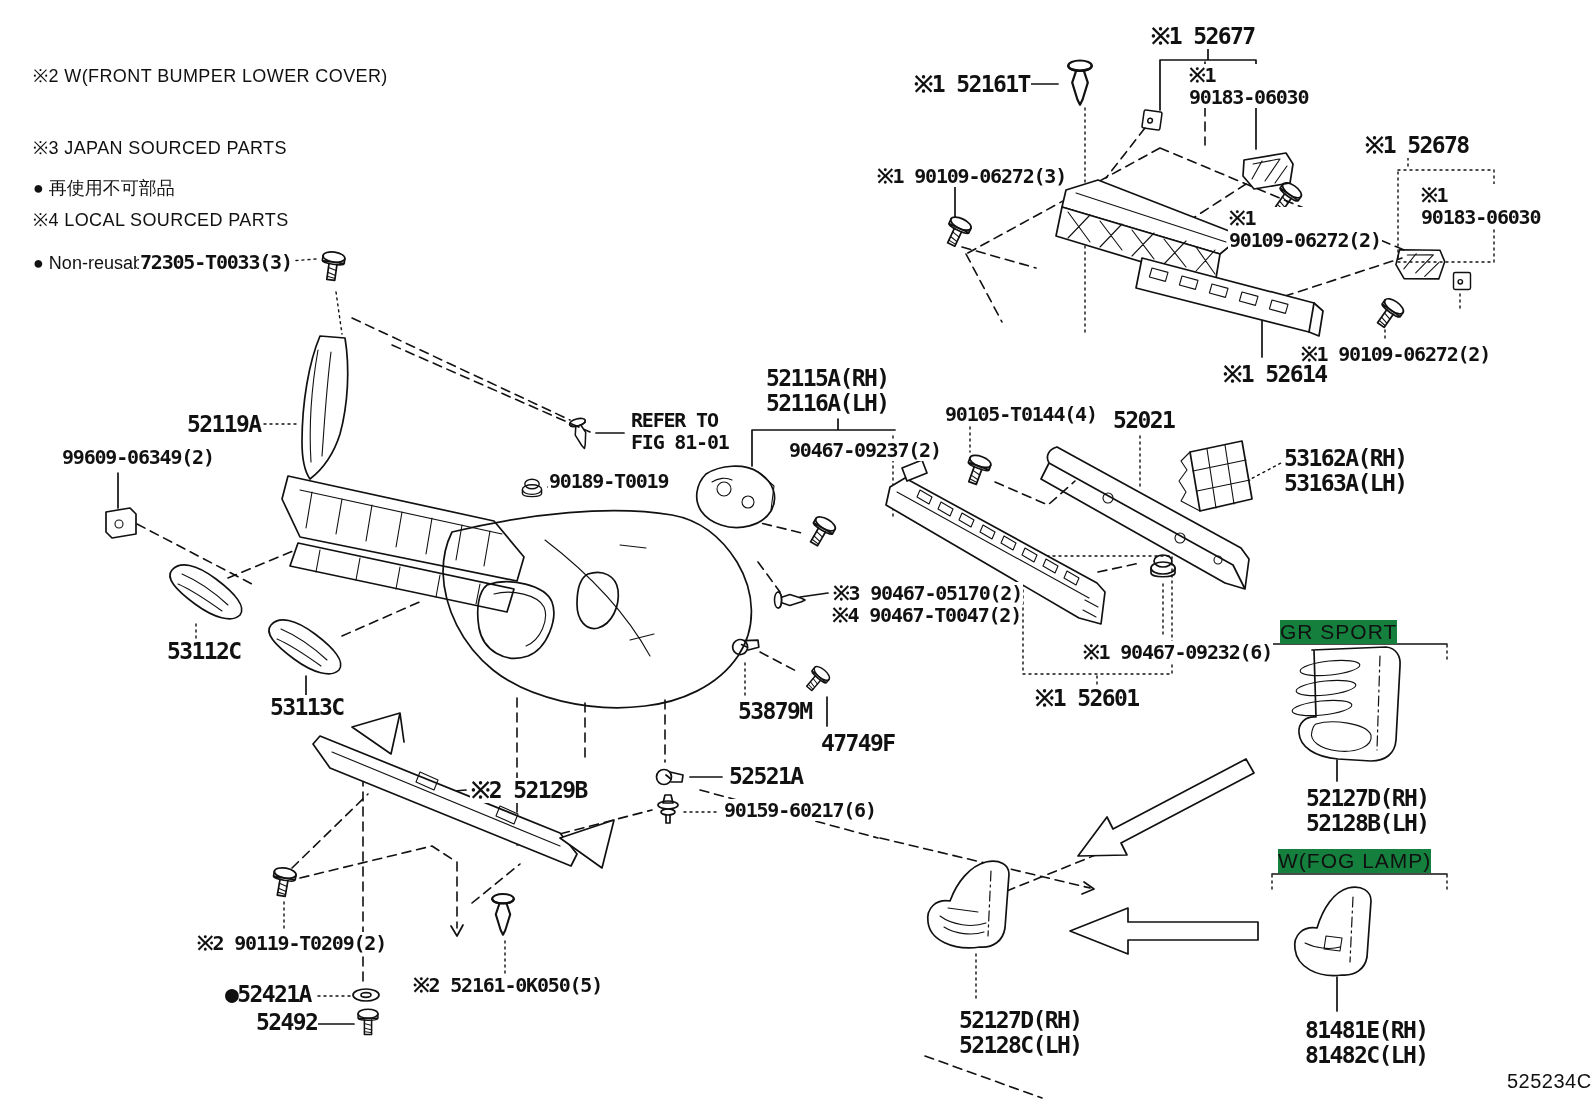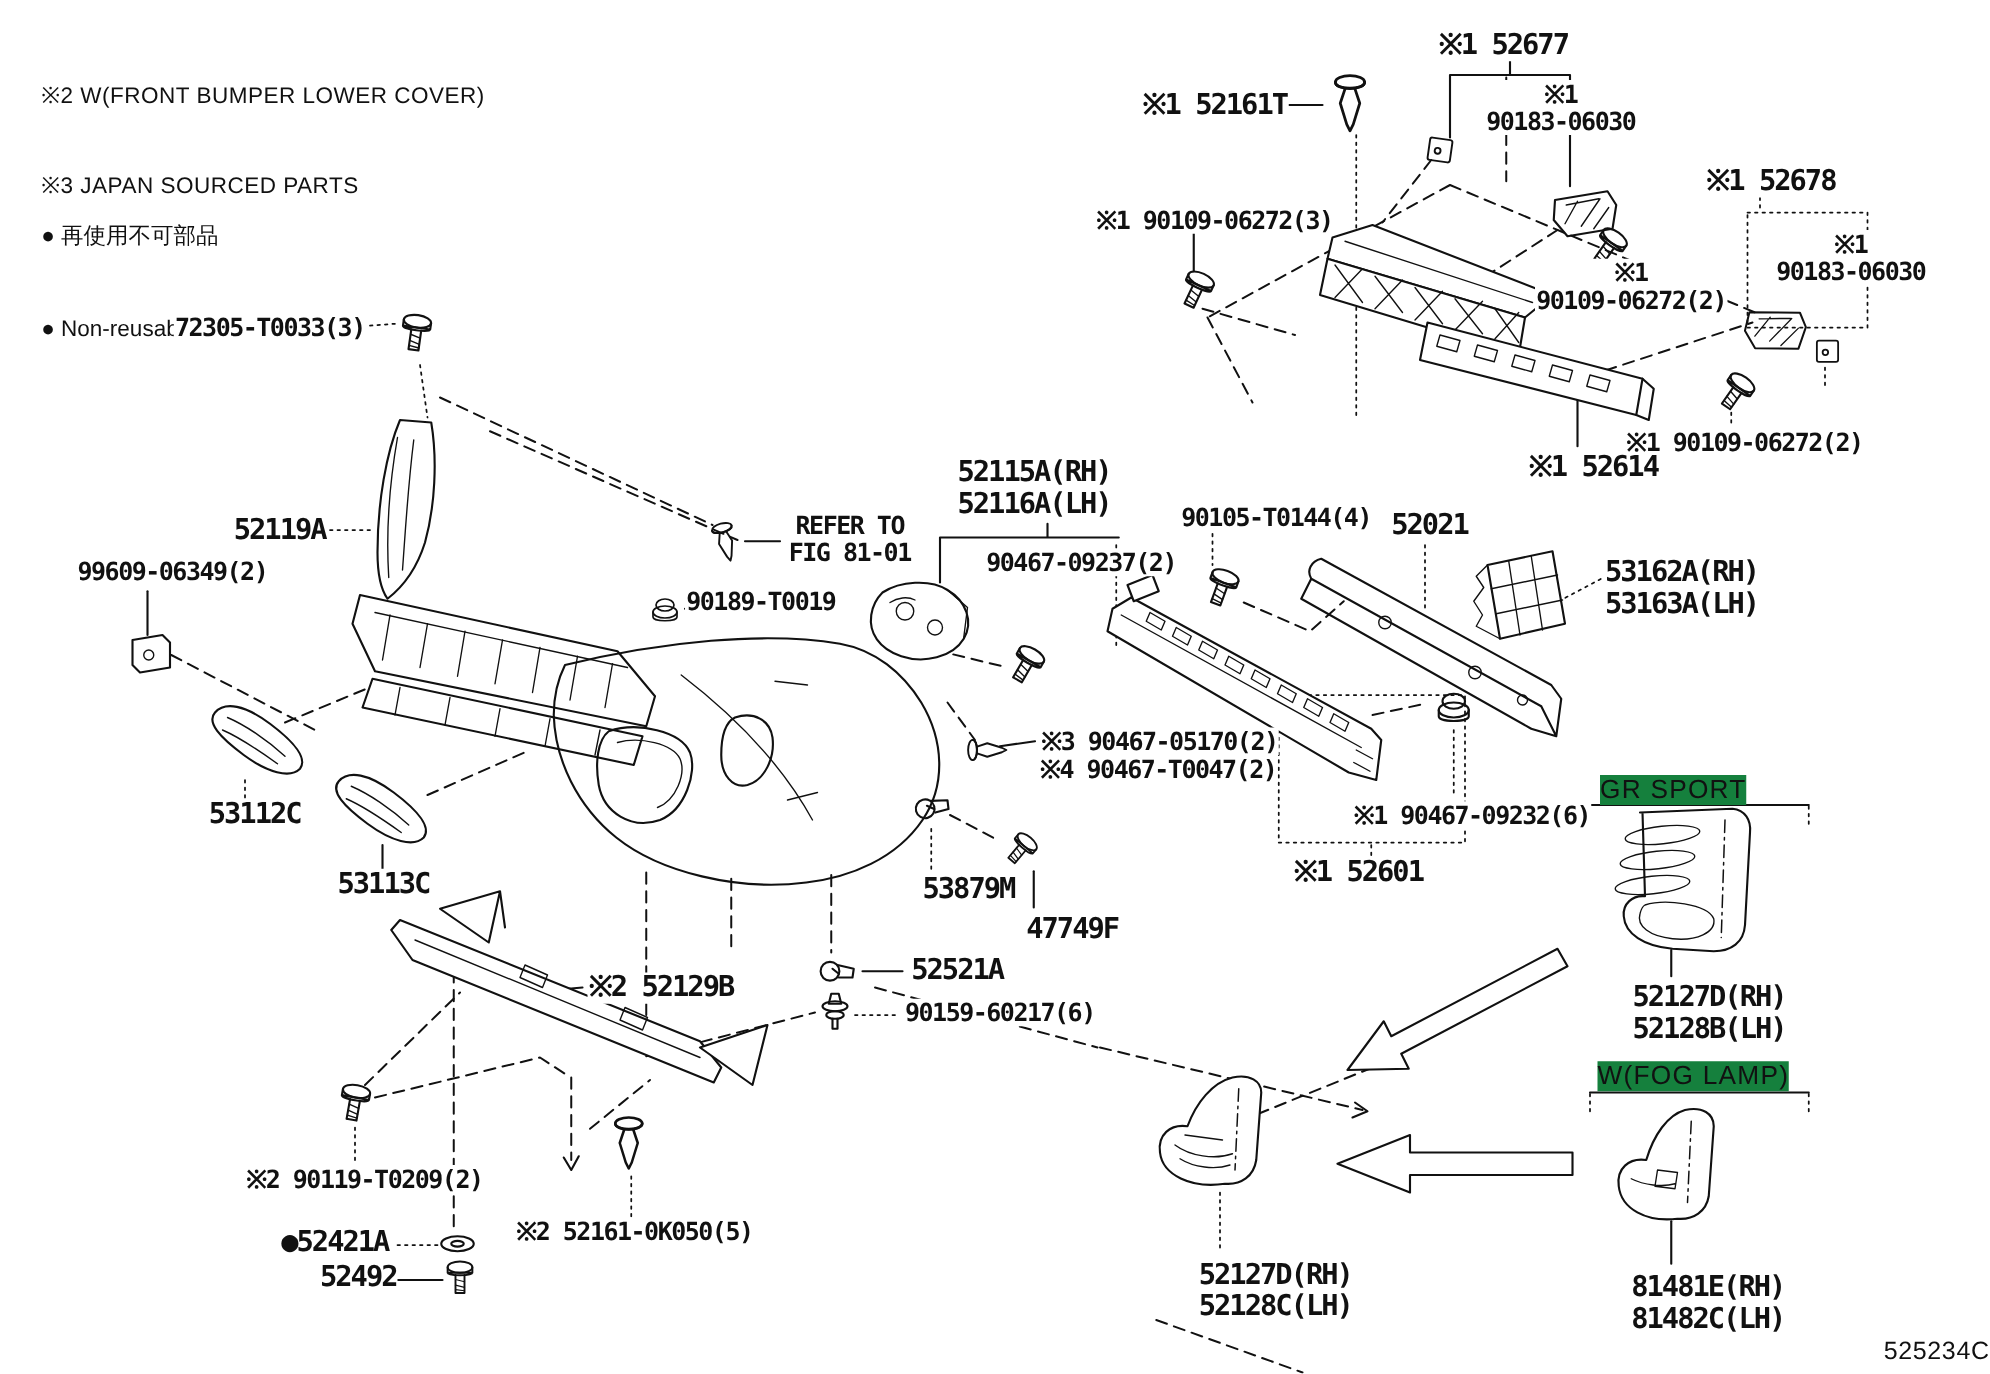--- a/index.html
+++ b/index.html
@@ -12,21 +12,21 @@
   .art .dsh{stroke-dasharray:9 6;stroke-width:1.6;}
   .art .dot{stroke-dasharray:2 4;stroke-width:1.4;}
   .art .dd{stroke-dasharray:10 4 2 4;stroke-width:1.2;}
   .art .wfill{fill:#fff;}
   .notes{position:absolute;left:33px;top:16px;font-family:"Liberation Sans",sans-serif;
          font-size:18px;line-height:24px;letter-spacing:.4px;white-space:pre;}
   .legend{position:absolute;left:33px;top:126px;font-family:"Liberation Sans","DejaVu Sans",sans-serif;
          font-size:18px;line-height:25px;white-space:pre;}
   .pl{position:absolute;font-family:"DejaVu Sans Mono",monospace;font-weight:700;
       font-size:20px;line-height:22px;letter-spacing:-1.2px;white-space:pre-line;
-      background:#fff;padding:0 1px;text-align:center;}
+      background:#fff;padding:0 1px;}
   .pl.lg{font-size:23px;line-height:25px;letter-spacing:-1.6px;}
   .hdr{position:absolute;font-family:"Liberation Sans",sans-serif;font-size:21px;
        letter-spacing:1px;background:#15803d;white-space:pre;}
   .code{position:absolute;font-family:"Liberation Sans",sans-serif;font-size:20px;
         letter-spacing:.5px;}
 </style>
 </head>
 <body>
 
 <div class="stage">
@@ -282,20 +282,21 @@
     <use href="#g-sq" transform="translate(1152,120) rotate(8) scale(0.9)"></use>
     <use href="#g-sq" transform="translate(1462,281) scale(0.85)"></use>
     <use href="#g-bracket" transform="translate(1268,172)"></use>
     <use href="#g-bracket" transform="translate(1420,265) rotate(10) scale(0.95)"></use>
   </g>
 </svg>
 
 <div class="notes">
   <div>※2 W(FRONT BUMPER LOWER COVER)</div>
   <div>※3 JAPAN SOURCED PARTS</div>
+  <div>※4 LOCAL SOURCED PARTS</div>
 </div>
 <div class="legend">
   <div>● 再使用不可部品</div>
   <div>● Non-reusable part</div>
 </div>
 
 <span class="pl" style="left:139px;top:251px">72305-T0033(3)</span>
 <span class="pl lg" style="left:186px;top:412px">52119A</span>
 <span class="pl" style="left:61px;top:446px">99609-06349(2)</span>
 <span class="pl lg" style="left:166px;top:639px">53112C</span>

